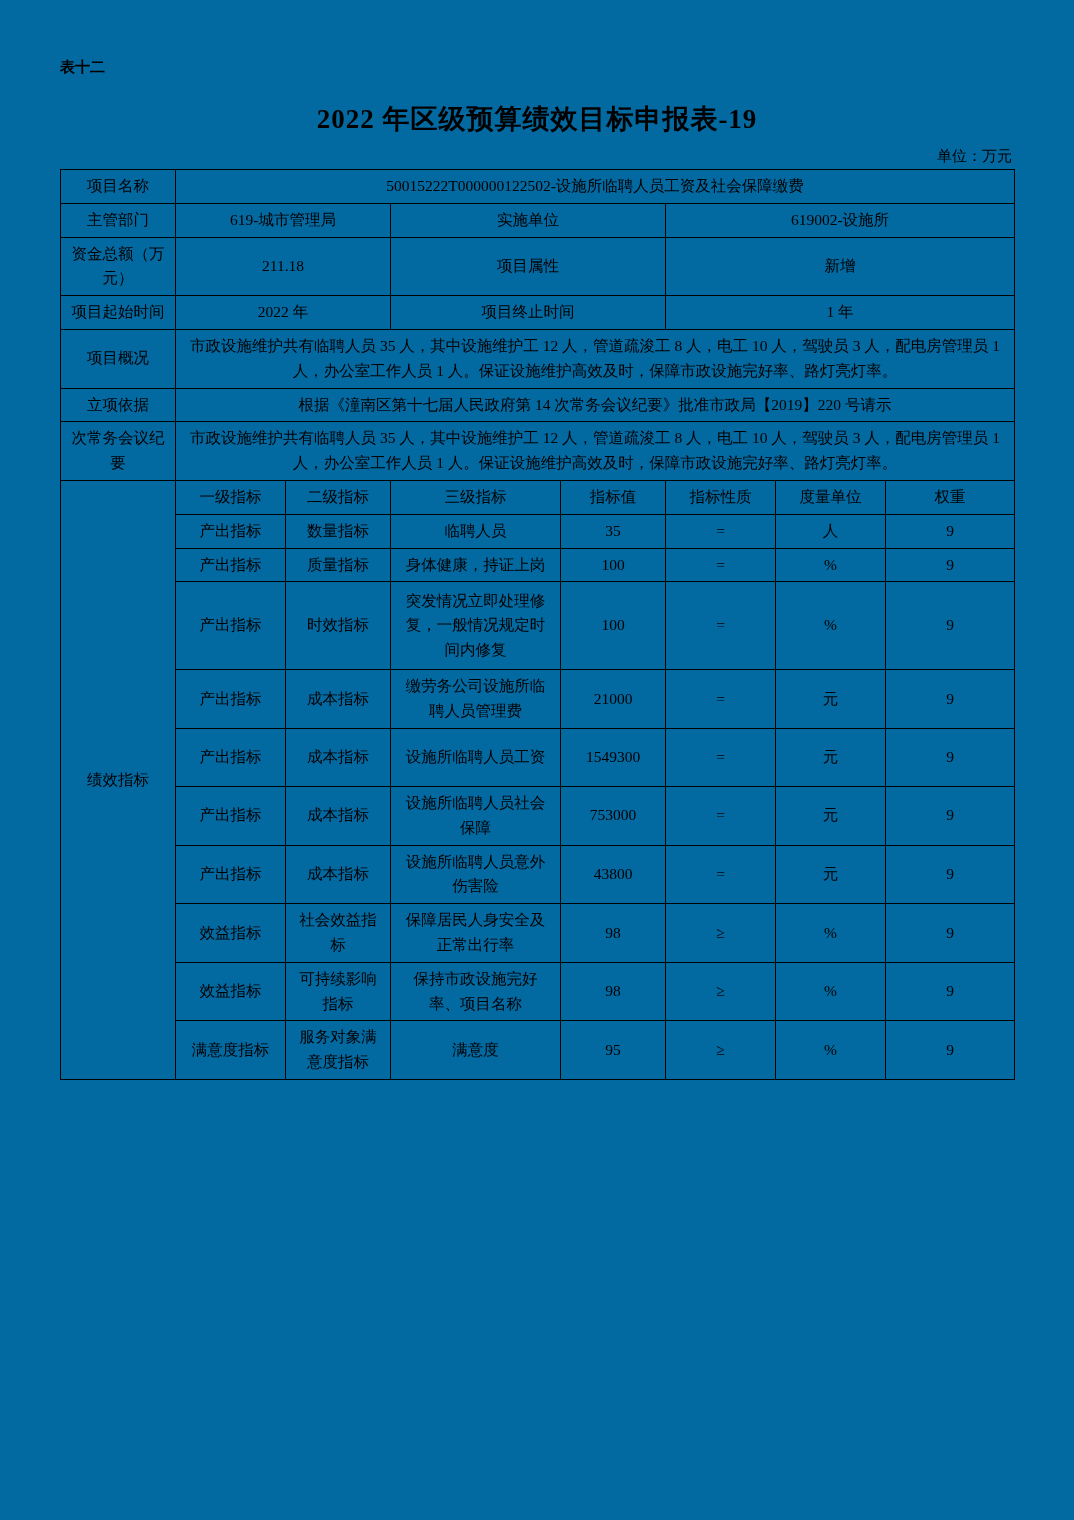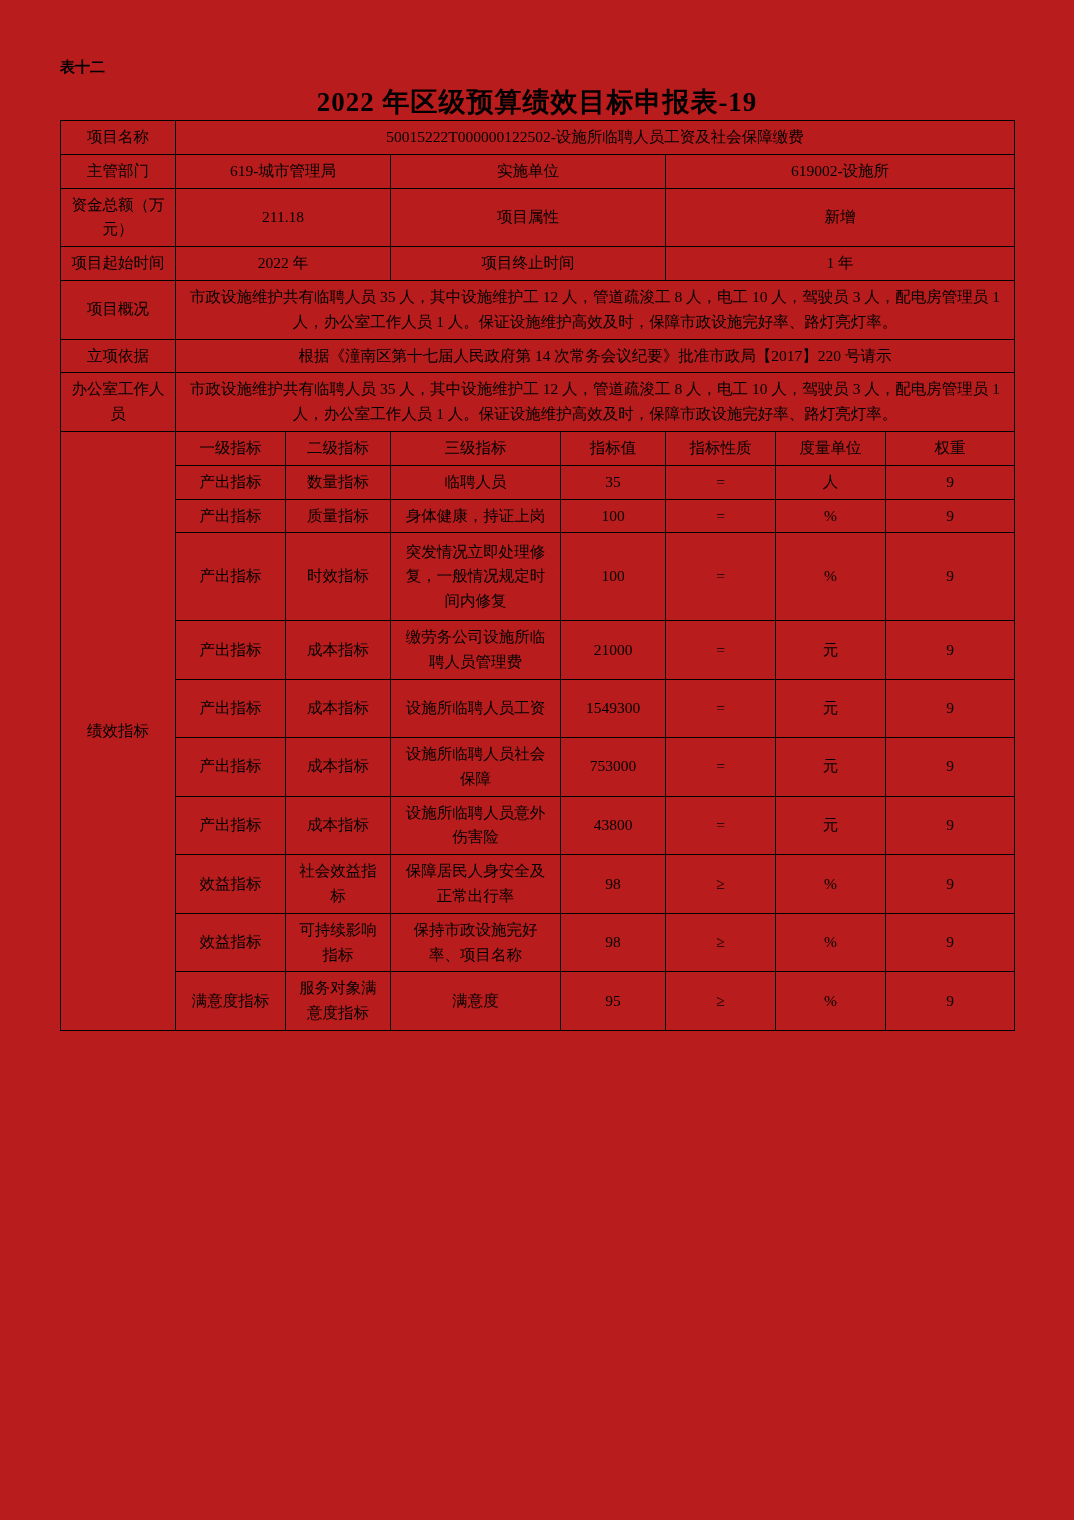--- a/index.html
+++ b/index.html
@@ -6,32 +6,32 @@
   html, body { background: #ffffff; }
   body {
     width: 1074px; height: 1520px;
     font-family: "Liberation Serif", "DejaVu Serif", serif;
     color: #000;
   }
   .page {
     position: relative;
     width: 1074px; height: 1520px;
     padding: 58px 60px 0 60px;
-    background: #b91c1c;
+    background: #0369a1;
   }
   .corner-label {
     font-size: 15px;
     font-weight: bold;
   }
   .doc-title {
     text-align: center;
     font-size: 27px;
     font-weight: bold;
     letter-spacing: 1px;
-    margin-top: 7px;
+    margin-top: 24px;
   }
   .unit-note {
     text-align: right;
     font-size: 15px;
     margin: 10px 2px 3px 0;
   }
   table.main {
     width: 954px;
     border-collapse: collapse;
     table-layout: fixed;
@@ -53,20 +53,21 @@
 </style>
 </head>
 <body>
 
 <div class="page">
 
   <div class="corner-label">表十二</div>
 
   <div class="doc-title">2022 年区级预算绩效目标申报表-19</div>
 
+  <div class="unit-note">单位：万元</div>
 
   <table class="main">
     <colgroup>
       <col style="width:115px">
       <col style="width:110px">
       <col style="width:105px">
       <col style="width:170px">
       <col style="width:105px">
       <col style="width:110px">
       <col style="width:110px">
@@ -94,24 +95,24 @@
         <td colspan="2">2022 年</td>
         <td colspan="2">项目终止时间</td>
         <td colspan="3">1 年</td>
       </tr>
       <tr>
         <td>项目概况</td>
         <td class="left" colspan="7">市政设施维护共有临聘人员 35 人，其中设施维护工 12 人，管道疏浚工 8 人，电工 10 人，驾驶员 3 人，配电房管理员 1 人，办公室工作人员 1 人。保证设施维护高效及时，保障市政设施完好率、路灯亮灯率。</td>
       </tr>
       <tr class="h-sm">
         <td>立项依据</td>
-        <td class="left" colspan="7">根据《潼南区第十七届人民政府第 14 次常务会议纪要》批准市政局【2017】220 号请示</td>
+        <td class="left" colspan="7">根据《潼南区第十七届人民政府第 14 次常务会议纪要》批准市政局【2019】220 号请示</td>
       </tr>
       <tr>
-        <td>办公室工作人员</td>
+        <td>次常务会议纪要</td>
         <td class="left" colspan="7">市政设施维护共有临聘人员 35 人，其中设施维护工 12 人，管道疏浚工 8 人，电工 10 人，驾驶员 3 人，配电房管理员 1 人，办公室工作人员 1 人。保证设施维护高效及时，保障市政设施完好率、路灯亮灯率。</td>
       </tr>
 
       <tr class="h-sm">
         <td rowspan="11">绩效指标</td>
         <td>一级指标</td>
         <td>二级指标</td>
         <td>三级指标</td>
         <td>指标值</td>
         <td>指标性质</td>

